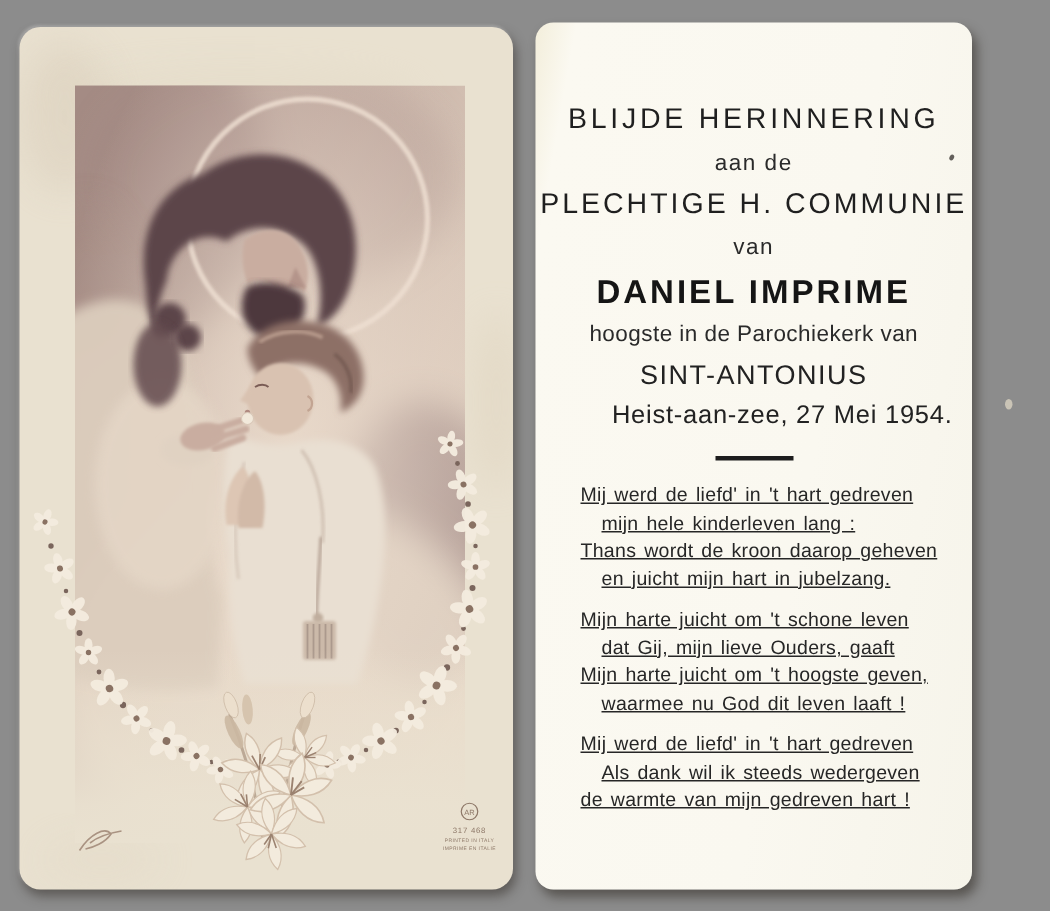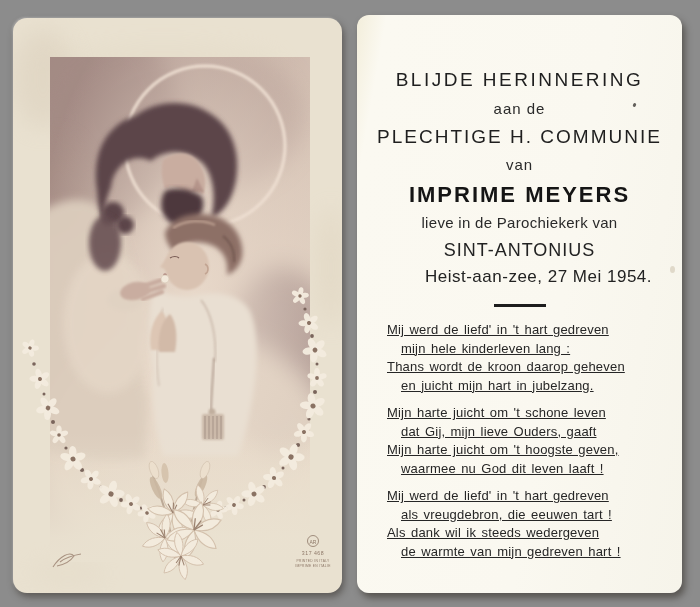--- a/index.html
+++ b/index.html
@@ -4,21 +4,21 @@
 <style>
   html,body{margin:0;padding:0;background:#8c8c8c;}
   .scan{position:relative;width:700px;height:607px;background:#8c8c8c;overflow:hidden;
         font-family:"Liberation Sans",sans-serif;}
   
   .card-left{position:absolute;left:13px;top:18px;width:329px;height:575px;
              border-radius:14px;background:#e9e1d0;
              box-shadow:2px 4px 7px rgba(45,40,33,.5), -1px -1px 2px rgba(255,255,255,.25);}
   .card-left svg{display:block;width:329px;height:575px;}
   
-  .card-right{position:absolute;left:357px;top:15px;width:325px;height:578px;
+  .card-right{position:absolute;left:357px;top:15px;width:291px;height:578px;
               border-radius:12px;
               background:linear-gradient(100deg,#f3eedb 0%,#fbf9f1 7%,#faf8f0 60%,#f6f4ea 100%);
               box-shadow:3px 5px 7px rgba(45,40,33,.55);
               color:#242424;}
   .hdr{padding-top:54px;text-align:center;}
   .hl{white-space:nowrap;}
   .h-caps1{font-size:19px;letter-spacing:2.5px;margin-bottom:9px;color:#1f1f1f;}
   .h-small{font-size:15px;letter-spacing:1px;margin-bottom:9px;color:#2a2a2a;}
   .h-caps2{font-size:19px;letter-spacing:2px;margin-bottom:8px;color:#1f1f1f;}
   .h-name{font-size:22px;font-weight:700;letter-spacing:2px;margin-bottom:6px;color:#151515;}
@@ -253,22 +253,22 @@
       </g>
     </svg>
   </div>
 
   <div class="card-right">
     <div class="hdr">
       <div class="hl h-caps1">BLIJDE HERINNERING</div>
       <div class="hl h-small">aan de</div>
       <div class="hl h-caps2">PLECHTIGE H. COMMUNIE</div>
       <div class="hl h-small">van</div>
-      <div class="hl h-name">IMPRIME MEYERS</div>
-      <div class="hl h-sub">lieve in de Parochiekerk van</div>
+      <div class="hl h-name">DANIEL IMPRIME</div>
+      <div class="hl h-sub">hoogste in de Parochiekerk van</div>
       <div class="hl h-church">SINT-ANTONIUS</div>
       <div class="hl h-date">Heist-aan-zee, 27 Mei 1954.</div>
     </div>
 
     <div class="divider"></div>
 
     <div class="poem">
       <div class="stanza">
         <div class="pline">Mij werd de liefd' in 't hart gedreven</div>
         <div class="pline">mijn hele kinderleven lang :</div>
@@ -276,21 +276,20 @@
         <div class="pline">en juicht mijn hart in jubelzang.</div>
       </div>
       <div class="stanza">
         <div class="pline">Mijn harte juicht om 't schone leven</div>
         <div class="pline">dat Gij, mijn lieve Ouders, gaaft</div>
         <div class="pline">Mijn harte juicht om 't hoogste geven,</div>
         <div class="pline">waarmee nu God dit leven laaft !</div>
       </div>
       <div class="stanza">
         <div class="pline">Mij werd de liefd' in 't hart gedreven</div>
-        <div class="pline">als vreugdebron, die eeuwen tart !</div>
         <div class="pline">Als dank wil ik steeds wedergeven</div>
         <div class="pline">de warmte van mijn gedreven hart !</div>
       </div>
     </div>
 
     <span class="speck s1"></span>
     <span class="speck s2"></span>
   </div>
 
 </div>

